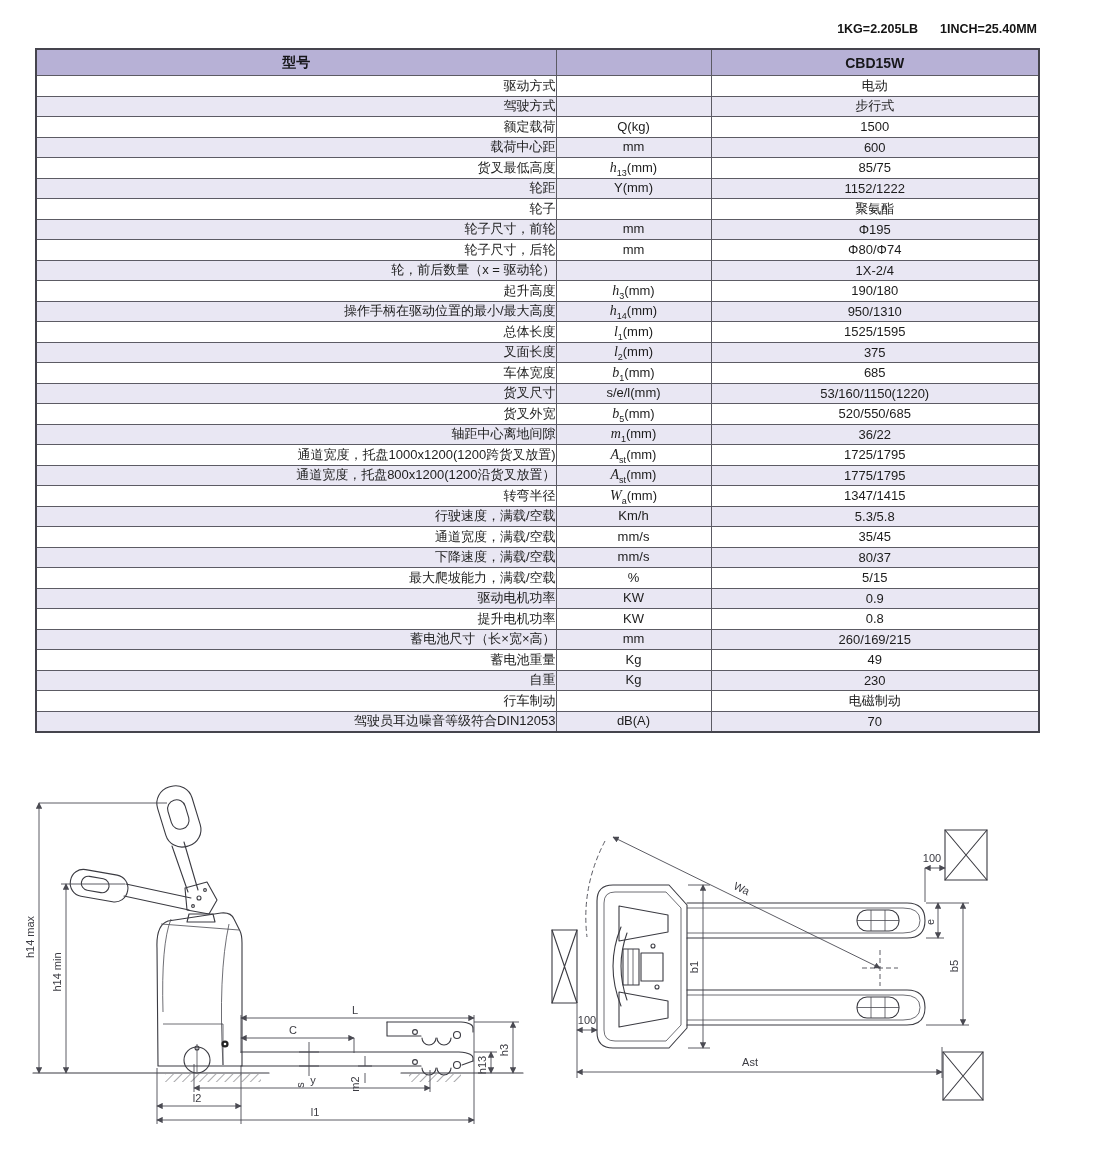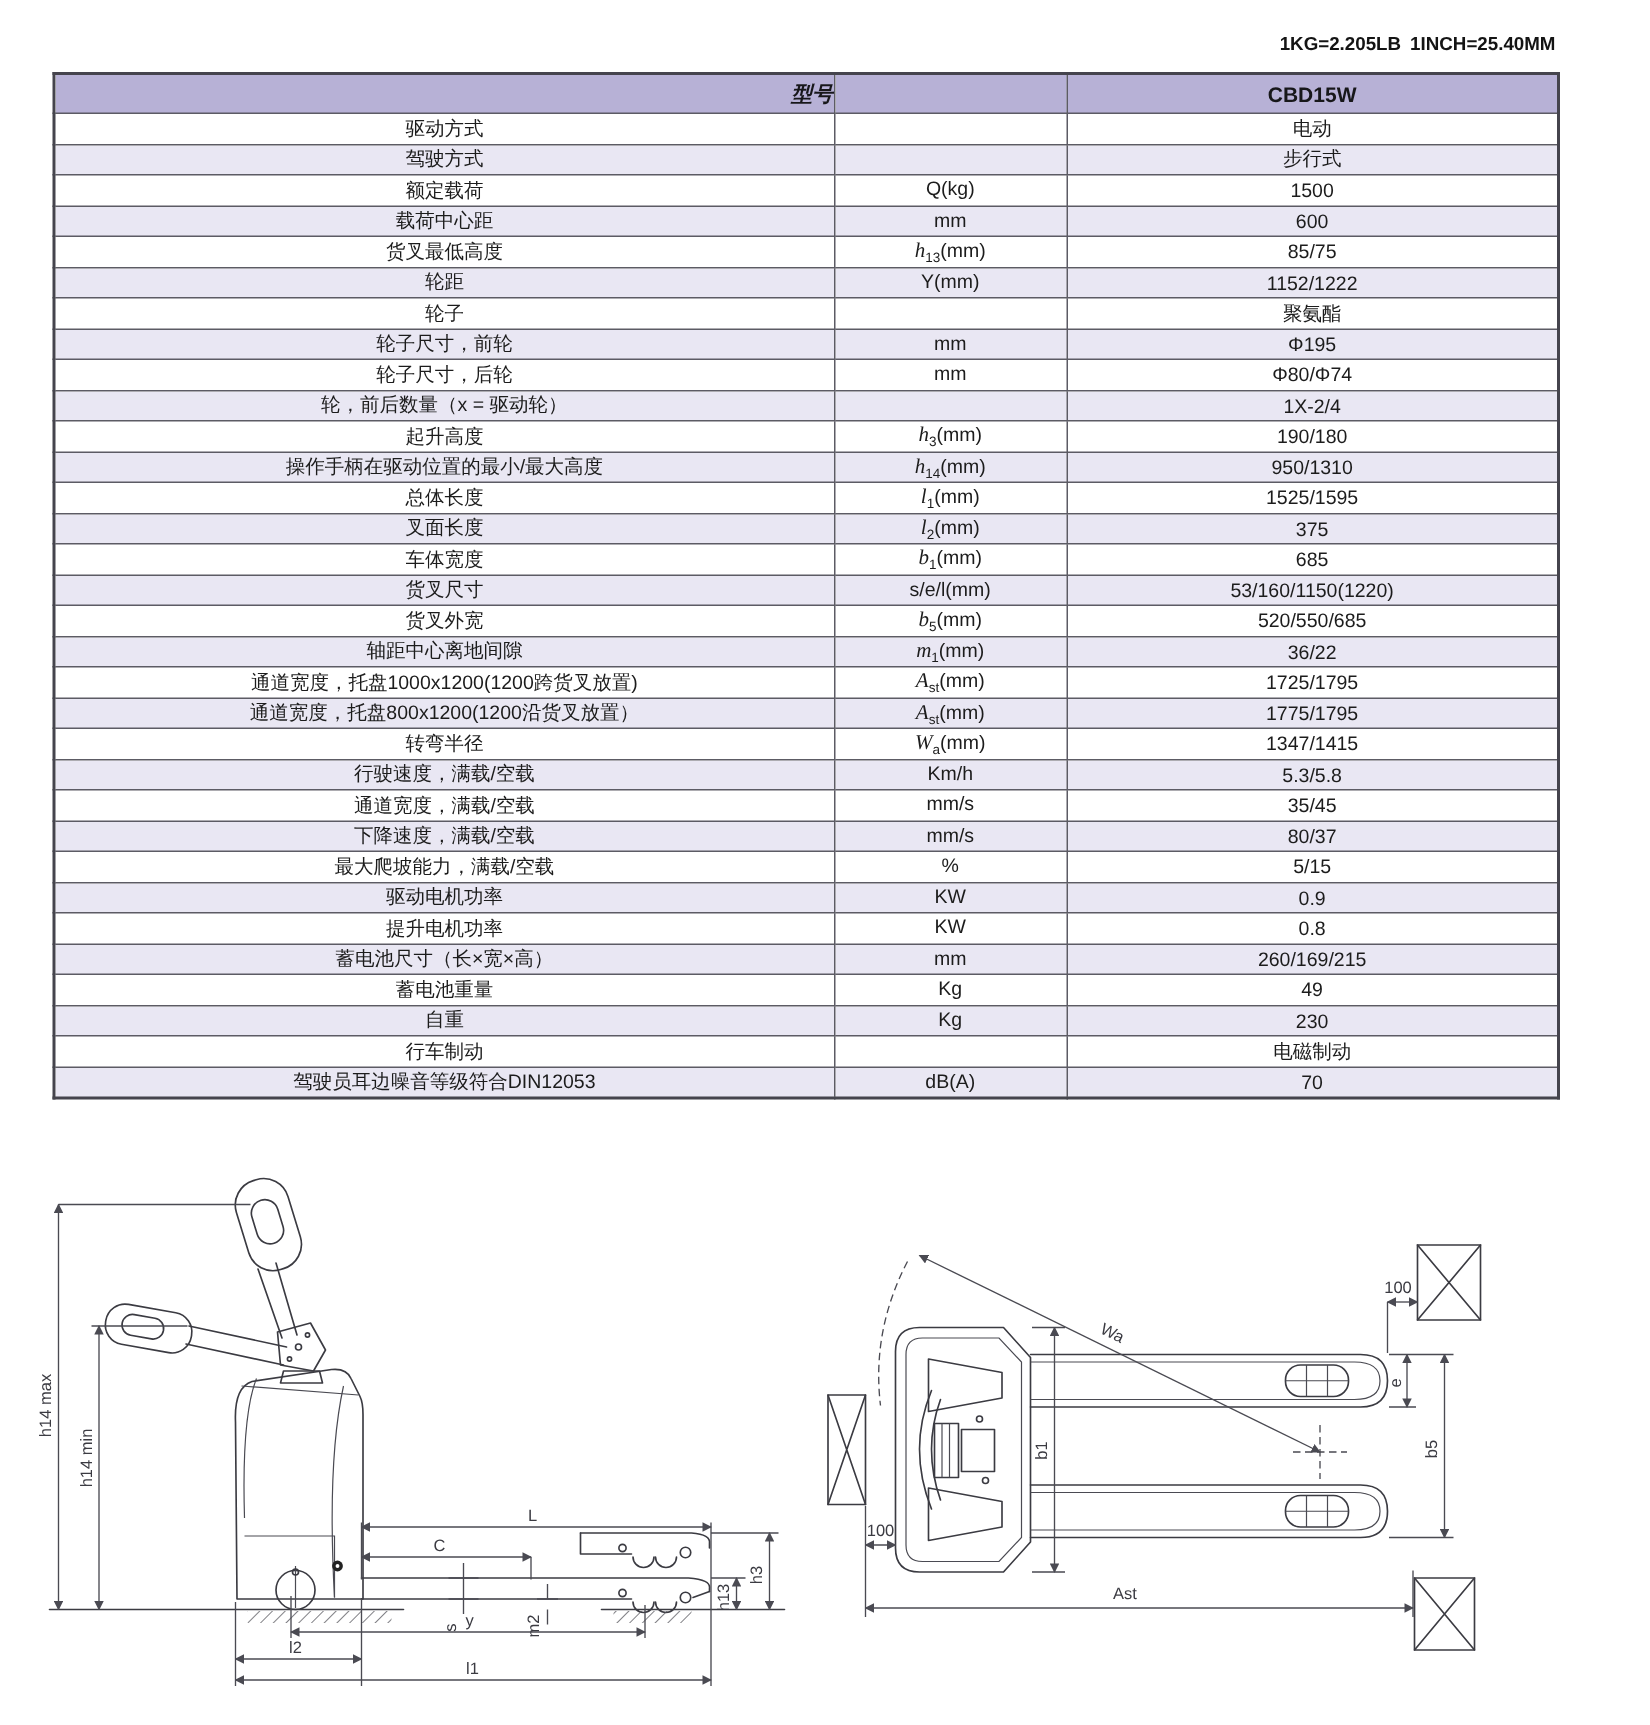--- a/index.html
+++ b/index.html
@@ -1,30 +1,30 @@
 <!DOCTYPE html>
 <html><head>
 <meta charset="utf-8">
 <style>
   html,body{margin:0;padding:0;background:#ffffff;}
   .sheet{position:relative;width:1100px;height:1150px;background:#fff;overflow:hidden;
          font-family:"Liberation Sans",sans-serif;color:#1c1c1c;}
   
   .conv{position:absolute;top:22px;right:63px;font-size:12.5px;font-weight:700;color:#141414;}
-  .conv span{margin-left:6px;}
+  .conv span{margin-left:22px;}
   
   table.spec{position:absolute;left:35px;top:48px;width:1003px;border-collapse:collapse;
              table-layout:fixed;border:2px solid #45444d;}
   table.spec th, table.spec td{border:1px solid #5c5b64;padding:0;overflow:hidden;white-space:nowrap;}
   table.spec thead th{height:25px;background:#b7b1d6;font-size:14px;font-weight:700;color:#17171a;}
-  th.h-label{text-align:right;padding-left:13px;font-style:italic;}
+  th.h-label{text-align:center;padding-left:13px;}
   th.h-unit{width:155px;}
   th.h-value{text-align:center;margin-top:29px;}
   td{height:19.5px;font-size:13px;}
-  td.c-label{text-align:center;padding-left:13px;}
+  td.c-label{text-align:right;padding-left:13px;}
   td.c-unit,td.c-value{text-align:center;}
   tbody tr:nth-child(even){background:#e9e7f3;}
   tbody tr:nth-child(odd){background:#ffffff;}
   .uv{font-family:"Liberation Serif",serif;font-style:italic;font-size:14px;}
   td sub{font-size:9px;line-height:0;}
   
   .drw{position:absolute;}
   svg .ln{fill:none;stroke:#3b3b42;stroke-width:1.1;stroke-linecap:round;stroke-linejoin:round;}
   svg .thin{fill:none;stroke:#4a4a52;stroke-width:0.8;}
   svg .dim{fill:none;stroke:#4a4a52;stroke-width:0.9;}

